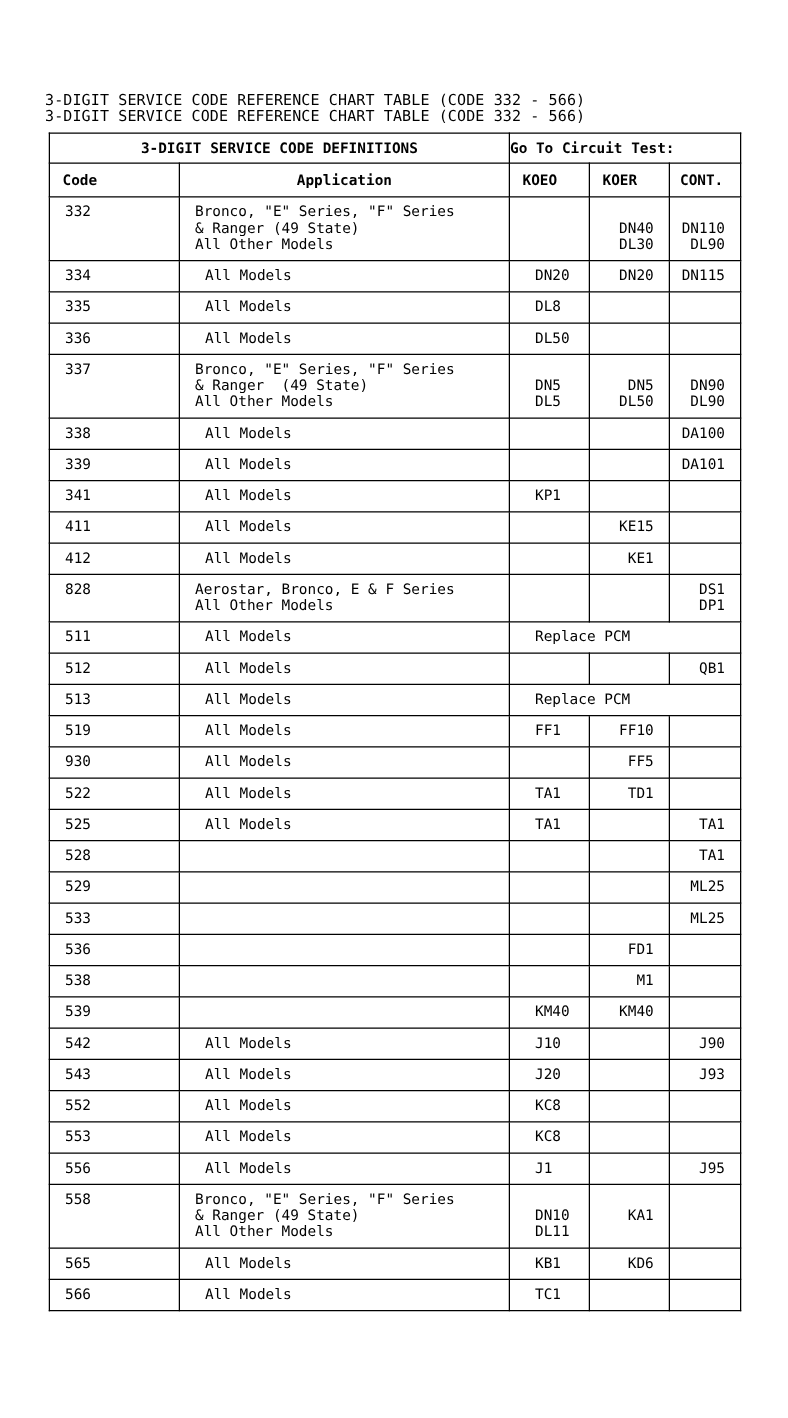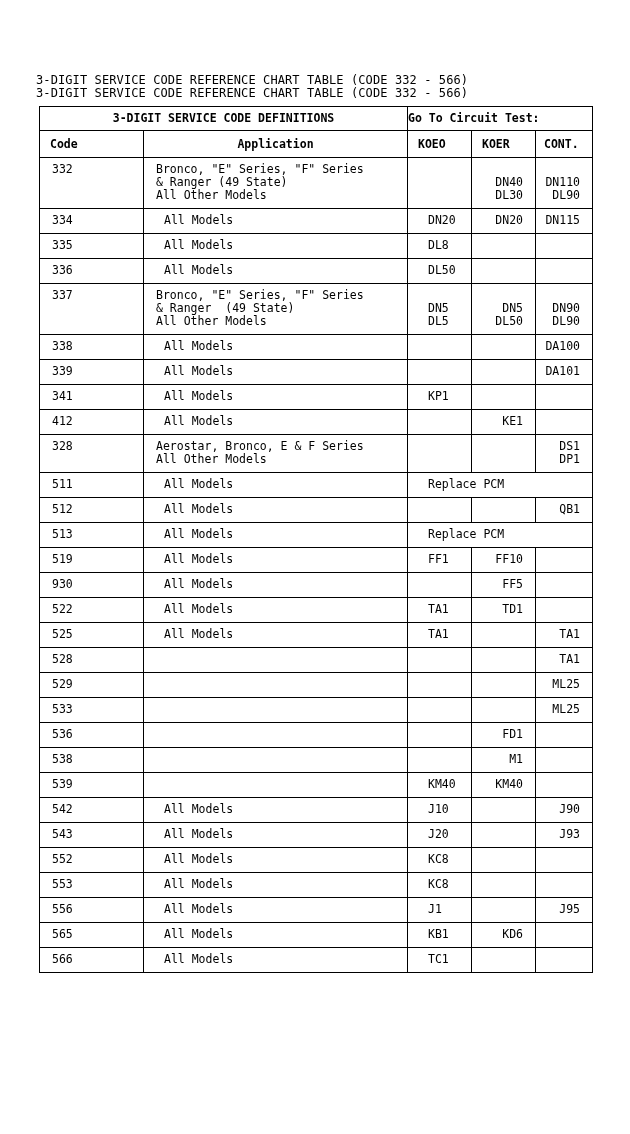--- a/index.html
+++ b/index.html
@@ -120,28 +120,35 @@
         <td class="val">DA101</td>
       </tr>
       <tr class="r1">
         <td class="code">341</td>
         <td class="app indent">All Models</td>
         <td class="val left">KP1</td>
         <td class="val"></td>
         <td class="val"></td>
       </tr>
       <tr class="r1">
+        <td class="code">411</td>
+        <td class="app indent">All Models</td>
+        <td class="val left"></td>
+        <td class="val">KE15</td>
+        <td class="val"></td>
+      </tr>
+      <tr class="r1">
         <td class="code">412</td>
         <td class="app indent">All Models</td>
         <td class="val left"></td>
         <td class="val">KE1</td>
         <td class="val"></td>
       </tr>
       <tr class="r2">
-        <td class="code">328</td>
+        <td class="code">828</td>
         <td class="app">Aerostar, Bronco, E &amp; F Series
 All Other Models</td>
         <td class="val left"></td>
         <td class="val"></td>
         <td class="val">DS1
 DP1</td>
       </tr>
       <tr class="r1">
         <td class="code">511</td>
         <td class="app indent">All Models</td>
@@ -256,20 +263,32 @@
         <td class="val left">KC8</td>
         <td class="val"></td>
         <td class="val"></td>
       </tr>
       <tr class="r1">
         <td class="code">556</td>
         <td class="app indent">All Models</td>
         <td class="val left">J1</td>
         <td class="val"></td>
         <td class="val">J95</td>
+      </tr>
+      <tr class="r3">
+        <td class="code">558</td>
+        <td class="app">Bronco, "E" Series, "F" Series
+&amp; Ranger (49 State)
+All Other Models</td>
+        <td class="val left">
+DN10
+DL11</td>
+        <td class="val">
+KA1</td>
+        <td class="val"></td>
       </tr>
       <tr class="r1">
         <td class="code">565</td>
         <td class="app indent">All Models</td>
         <td class="val left">KB1</td>
         <td class="val">KD6</td>
         <td class="val"></td>
       </tr>
       <tr class="r1">
         <td class="code">566</td>

